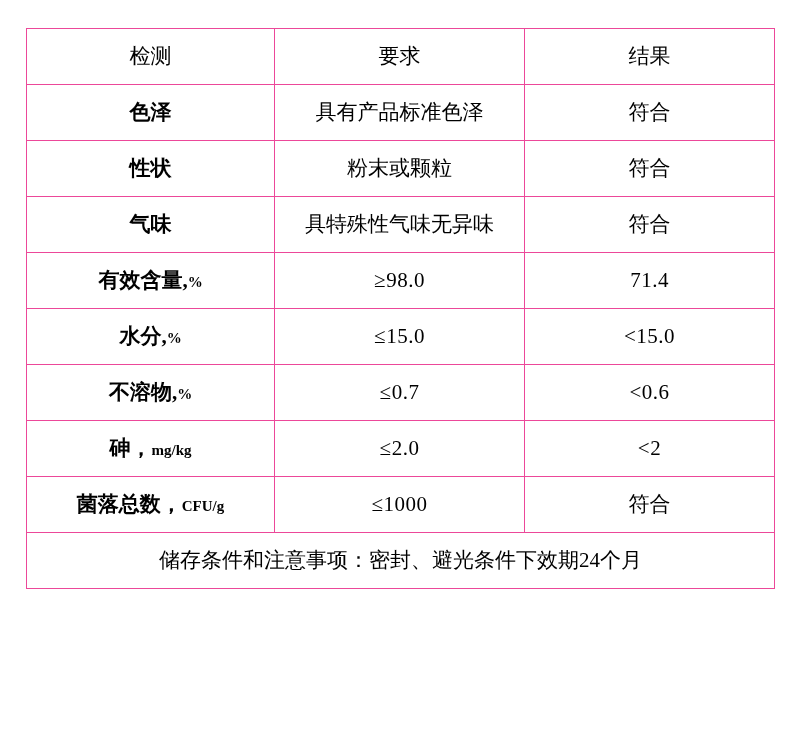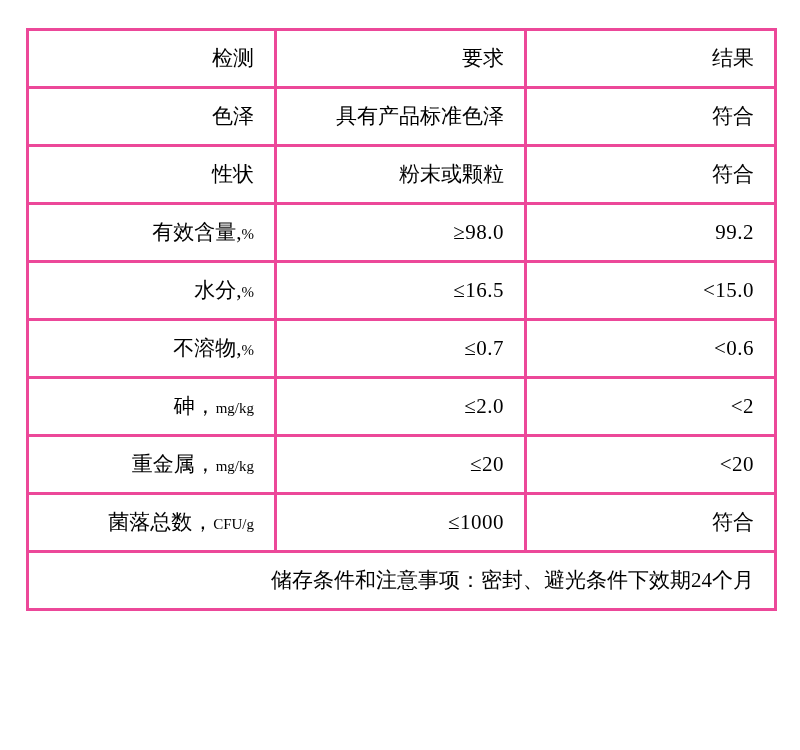--- a/index.html
+++ b/index.html
@@ -20,22 +20,22 @@
     height: 750px;
     box-sizing: border-box;
     padding: 28px 26px 0 26px;
   }
   table.spec {
     width: 748px;
     border-collapse: collapse;
     table-layout: fixed;
   }
   table.spec td {
-    border: 3px solid #ec4899;
-    text-align: right;
+    border: 1px solid #ec4899;
+    text-align: center;
     vertical-align: middle;
     height: 55px;
     font-size: 21px;
     line-height: 1.2;
     padding: 0 20px;
   }
   col.c1 { width: 248px; }
   col.c2 { width: 250px; }
   col.c3 { width: 250px; }
 
@@ -48,20 +48,21 @@
   }
   .footnote-row td {
     height: 42px;
     text-align: left;
     font-size: 18px;
     padding-left: 8px;
   }
   .cell-inner {
     display: inline-block;
     white-space: nowrap;
+    font-weight: bold;
   }
 </style>
 </head>
 <body>
 
 <div class="page">
   <table class="spec">
     <colgroup>
       <col class="c1">
       <col class="c2">
@@ -79,51 +80,51 @@
         <td>具有产品标准色泽</td>
         <td>符合</td>
       </tr>
 
       <tr>
         <td><span class="cell-inner"><span>性状</span></span></td>
         <td>粉末或颗粒</td>
         <td>符合</td>
       </tr>
 
+      <tr>
+        <td><span class="cell-inner"><span>气味</span></span></td>
+        <td>具特殊性气味无异味</td>
+        <td>符合</td>
+      </tr>
 
       <tr>
         <td><span class="cell-inner"><span>有效含量,</span><span class="unit">%</span></span></td>
         <td class="num">≥98.0</td>
-        <td class="num">99.2</td>
+        <td class="num">71.4</td>
       </tr>
 
       <tr>
         <td><span class="cell-inner"><span>水分,</span><span class="unit">%</span></span></td>
-        <td class="num">≤16.5</td>
+        <td class="num">≤15.0</td>
         <td class="num">&lt;15.0</td>
       </tr>
 
       <tr>
         <td><span class="cell-inner"><span>不溶物,</span><span class="unit">%</span></span></td>
         <td class="num">≤0.7</td>
         <td class="num">&lt;0.6</td>
       </tr>
 
       <tr>
         <td><span class="cell-inner"><span>砷，</span><span class="unit">mg/kg</span></span></td>
         <td class="num">≤2.0</td>
         <td class="num">&lt;2</td>
       </tr>
 
 
-      <tr>
-        <td><span class="cell-inner"><span>重金属，</span><span class="unit">mg/kg</span></span></td>
-        <td class="num">≤20</td>
-        <td class="num">&lt;20</td>
-      </tr>
 
       <tr>
         <td><span class="cell-inner"><span>菌落总数，</span><span class="unit">CFU/g</span></span></td>
         <td class="num">≤1000</td>
         <td>符合</td>
       </tr>
 
 
       <tr class="footnote-row">
         <td colspan="3">储存条件和注意事项：密封、避光条件下效期24个月</td>

